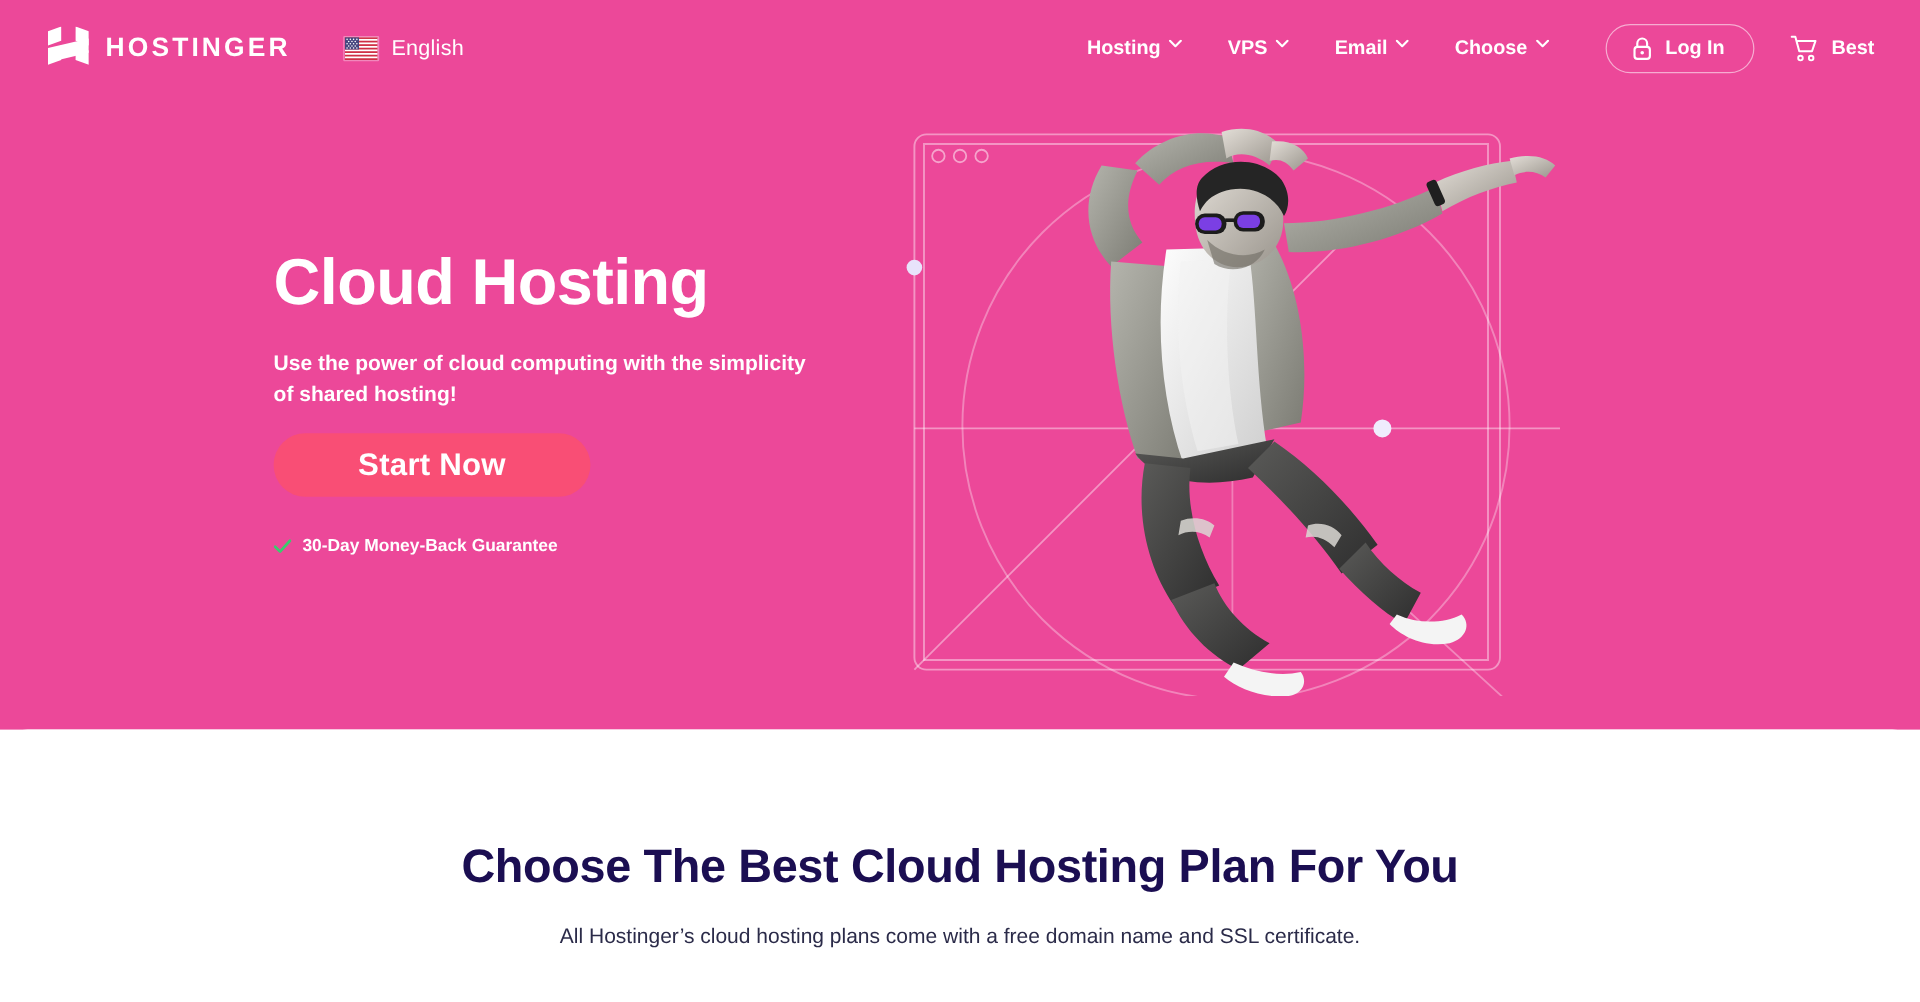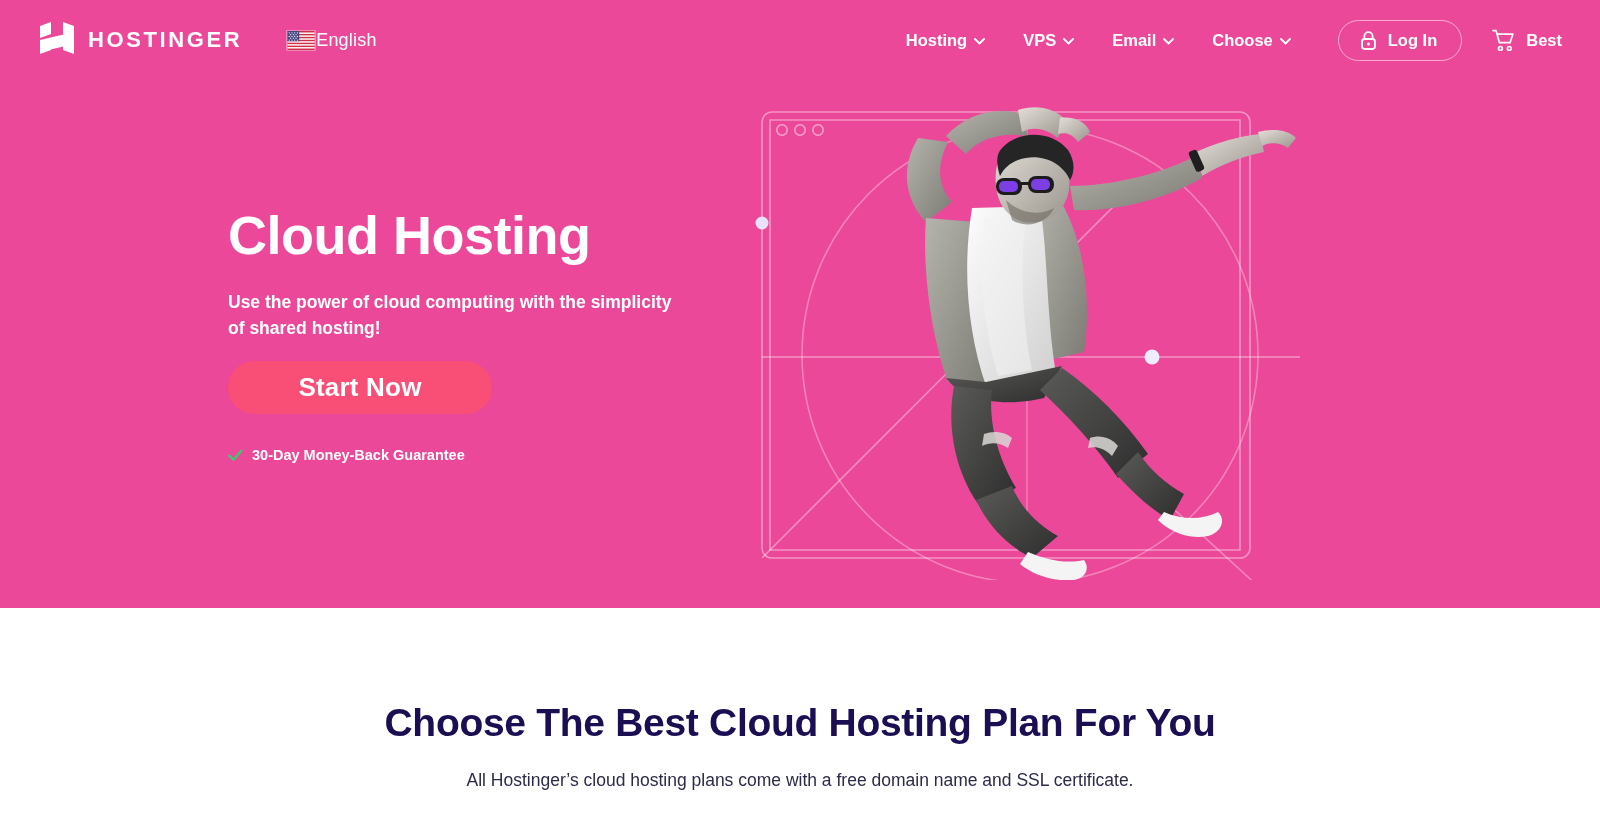--- a/index.html
+++ b/index.html
@@ -27,35 +27,35 @@
     padding:0 38px 0 40px;
     z-index:40;
   }
   .brand { display:flex; align-items:center; gap:14px; }
   .logo-mark { width:34px; height:36px; display:block; }
   .logo-word {
     color:#ffffff; font-size:22px; font-weight:bold;
     letter-spacing:2.6px;
   }
   .lang {
-    display:flex; align-items:center; 
+    display:flex; align-items:center; gap:10px;
     margin-left:44px; cursor:pointer;
   }
   .flag {
     width:30px; height:21px; display:block;
     border:1px solid rgba(255,255,255,.35);
     border-radius:1px;
   }
   .lang-label { color:#ffffff; font-size:18px; letter-spacing:.2px; }
 
   .nav-right {
     margin-left:auto; display:flex; align-items:center; gap:0;
   }
   .nav-item {
-    display:flex; align-items:center; gap:7px;
+    display:flex; align-items:flex-start; gap:7px;
     color:#ffffff; font-size:16.5px; font-weight:bold;
     padding:0 19px; cursor:pointer; white-space:nowrap;
   }
   .caret {
     width:11px; height:7px; display:block; margin-top:2px;
   }
   .login-btn {
     display:flex; align-items:center; gap:10px;
     border:1.6px solid rgba(255,255,255,.55);
     border-radius:24px;

